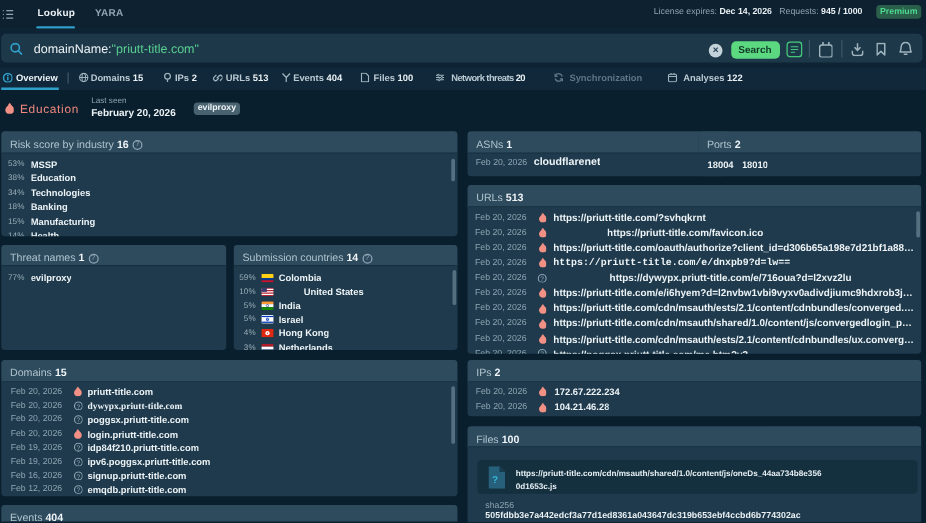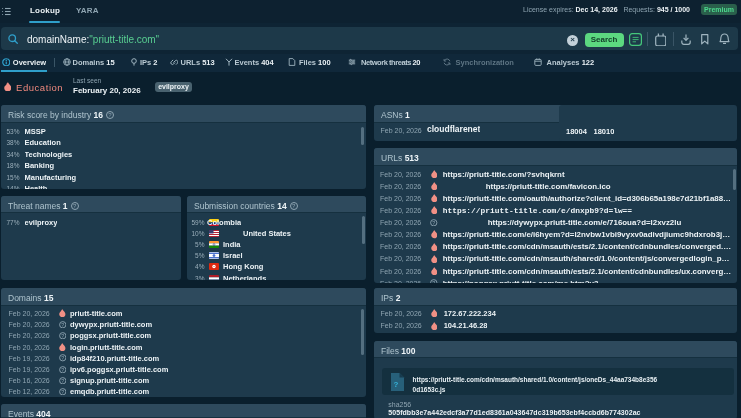--- a/index.html
+++ b/index.html
@@ -182,20 +182,23 @@
 <div class="thumb" style="left:360px;top:22.5px;height:18px;"></div>
 </div>
 <div class="card" style="left:374px;top:104.5px;width:208px;height:36px;">
       <div class="chead" style="height:18px;">
         <div class="t">ASNs <b>1</b></div>
       </div>
 <div class="date" style="left:6.5px;top:21px;">Feb 20, 2026</div>
 <div class="val" style="left:53px;top:20.5px;font-size:8.5px;">cloudflarenet</div>
 </div>
 <div class="card" style="left:558.5px;top:104.5px;width:178px;height:36px;">
+      <div class="chead" style="height:18px;">
+        <div class="t">Ports <b>2</b></div>
+      </div>
 <div class="val" style="left:7.5px;top:22px;">18004</div>
 <div class="val" style="left:35px;top:22px;">18010</div>
 </div>
 <div class="card" style="left:374px;top:147.5px;width:362.5px;height:135px;">
       <div class="chead" style="height:18.5px;">
         <div class="t">URLs <b>513</b></div>
       </div>
 <div class="date" style="left:6px;top:22.1px;">Feb 20, 2026</div>
 <svg class="icon" style="left:56.7px;top:22.400000000000002px" width="6.8" height="8.2" viewBox="0 0 6.8 8.2">
         <path d="M3.4 0C3.7 1.4 5.1 2.2 5.9 3.4 6.7 4.7 6.6 6.4 5.5 7.4 4.4 8.5 2.6 8.5 1.4 7.6 0.2 6.6 -0.1 5 0.6 3.8 1 3.1 1.7 2.6 2.1 2.1 2.4 1.8 2.4 1.5 2.3 1.1 2.8 1.1 3.2 0.6 3.4 0Z" fill="#F19085"></path>
@@ -262,21 +265,21 @@
         <div class="t">Submission countries <b>14</b><span class="qm">?</span></div>
       </div>
 <div class="pct" style="left:0;width:17.5px;top:22.0px;">59%</div>
 <div class="flag" style="left:21.7px;top:23.0px;">
         <svg width="10" height="7">
           <rect width="10" height="3.5" fill="#FCD116"></rect>
           <rect y="3.5" width="10" height="1.75" fill="#003893"></rect>
           <rect y="5.25" width="10" height="1.75" fill="#CE1126"></rect>
         </svg>
       </div>
-<div class="val" style="left:20px;top:22.0px;">Colombia</div>
+<div class="val" style="left:36px;top:22.0px;">Colombia</div>
 <div class="pct" style="left:0;width:17.5px;top:33.2px;">10%</div>
 <div class="flag" style="left:21.7px;top:34.2px;">
         <svg width="10" height="7">
           <rect width="10" height="7" fill="#B22234"></rect>
           <rect y="1" width="10" height="1" fill="#fff"></rect>
           <rect y="3" width="10" height="1" fill="#fff"></rect>
           <rect y="5" width="10" height="1" fill="#fff"></rect>
           <rect width="4.5" height="3.5" fill="#3C3B6E"></rect>
         </svg>
       </div>
@@ -329,21 +332,21 @@
 <div class="date" style="left:7.5px;top:21.5px;">Feb 20, 2026</div>
 <svg class="icon" style="left:58.3px;top:21.8px" width="6.8" height="8.2" viewBox="0 0 6.8 8.2">
         <path d="M3.4 0C3.7 1.4 5.1 2.2 5.9 3.4 6.7 4.7 6.6 6.4 5.5 7.4 4.4 8.5 2.6 8.5 1.4 7.6 0.2 6.6 -0.1 5 0.6 3.8 1 3.1 1.7 2.6 2.1 2.1 2.4 1.8 2.4 1.5 2.3 1.1 2.8 1.1 3.2 0.6 3.4 0Z" fill="#F19085"></path>
       </svg>
 <div class="val" style="left:69px;top:21.5px;">priutt-title.com</div>
 <div class="date" style="left:7.5px;top:32.7px;">Feb 20, 2026</div>
 <svg class="icon" style="left:57.9px;top:33.2px" width="7.5" height="7.5" viewBox="0 0 7.5 7.5">
         <circle cx="3.75" cy="3.75" r="3.15" fill="none" stroke="#8FA5B2" stroke-width="0.9"></circle>
         <text x="3.75" y="5.85" font-size="5.2" fill="#8FA5B2" text-anchor="middle" font-family="Liberation Sans">?</text>
       </svg>
-<div class="val" style="left:69px;top:32.7px;">dywypx.priutt-title.com</div>
+<div class="val" style="left:69px;top:32.7px;font-family:Liberation Serif, serif;">dywypx.priutt-title.com</div>
 <div class="date" style="left:7.5px;top:43.9px;">Feb 20, 2026</div>
 <svg class="icon" style="left:57.9px;top:44.4px" width="7.5" height="7.5" viewBox="0 0 7.5 7.5">
         <circle cx="3.75" cy="3.75" r="3.15" fill="none" stroke="#8FA5B2" stroke-width="0.9"></circle>
         <text x="3.75" y="5.85" font-size="5.2" fill="#8FA5B2" text-anchor="middle" font-family="Liberation Sans">?</text>
       </svg>
 <div class="val" style="left:69px;top:43.9px;">poggsx.priutt-title.com</div>
 <div class="date" style="left:7.5px;top:55.1px;">Feb 20, 2026</div>
 <svg class="icon" style="left:58.3px;top:55.39999999999999px" width="6.8" height="8.2" viewBox="0 0 6.8 8.2">
         <path d="M3.4 0C3.7 1.4 5.1 2.2 5.9 3.4 6.7 4.7 6.6 6.4 5.5 7.4 4.4 8.5 2.6 8.5 1.4 7.6 0.2 6.6 -0.1 5 0.6 3.8 1 3.1 1.7 2.6 2.1 2.1 2.4 1.8 2.4 1.5 2.3 1.1 2.8 1.1 3.2 0.6 3.4 0Z" fill="#F19085"></path>
       </svg>

